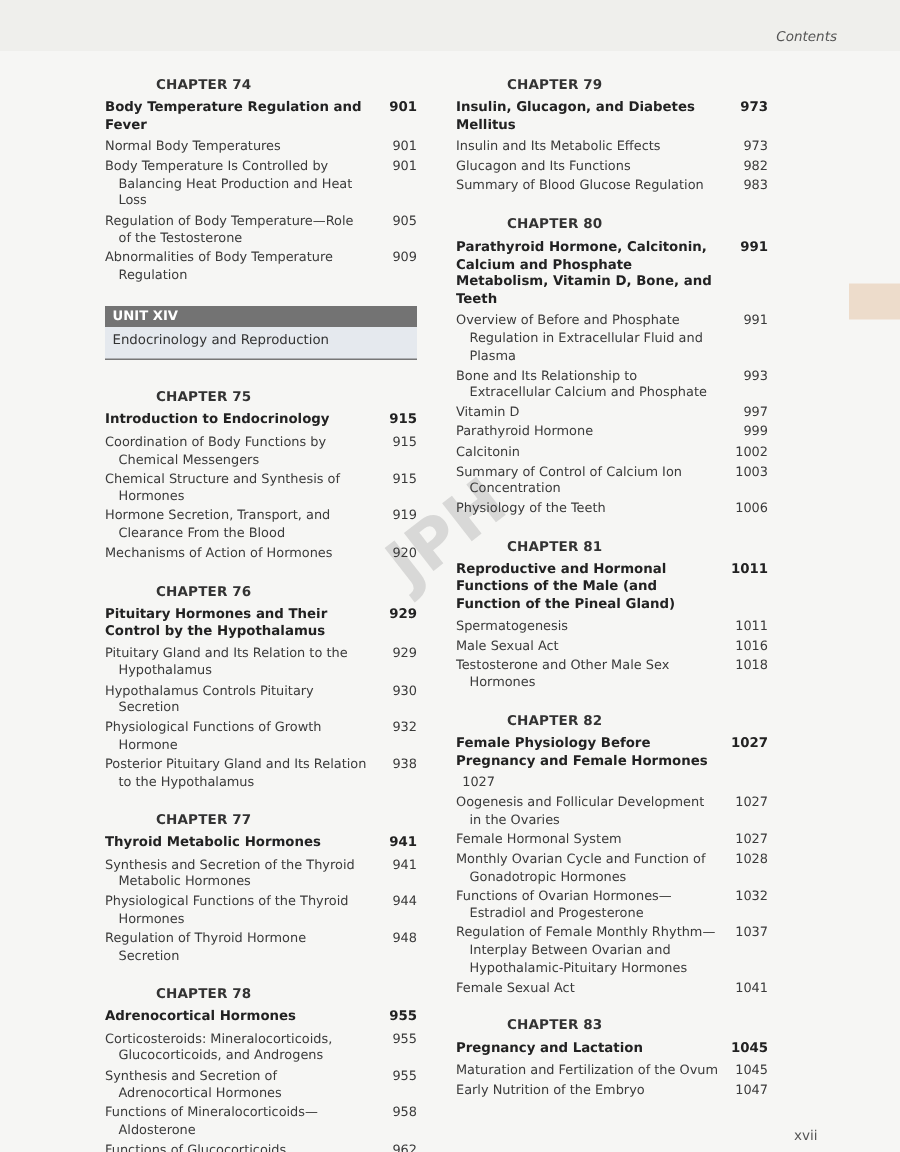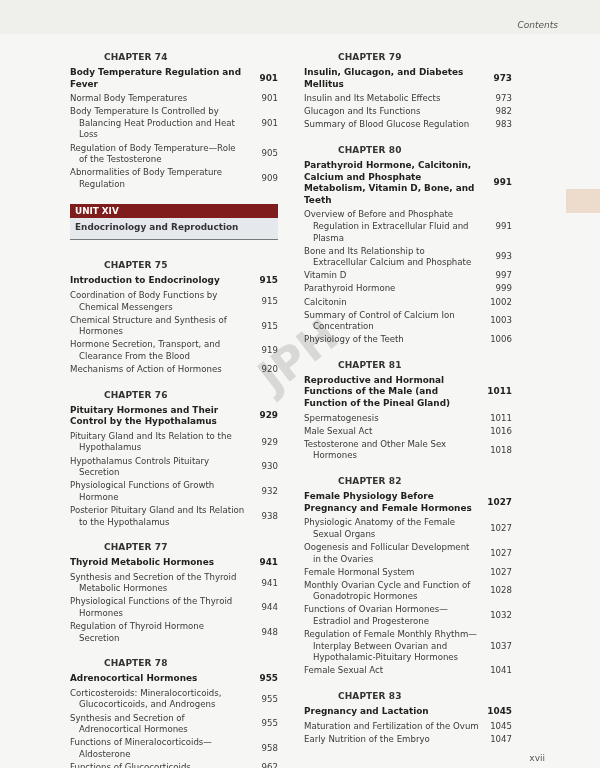--- a/index.html
+++ b/index.html
@@ -7,28 +7,28 @@
     width:600px; height:768px; background:#f6f6f4; position:relative; overflow:hidden;
     font-family:"DejaVu Sans", sans-serif; color:#3a3a3a;
   }
   .topband { position:absolute; left:0; top:0; width:600px; height:34px; background:#efefec; }
   .running-head { position:absolute; right:42px; top:20px; font-size:9px; font-style:italic; color:#555; }
   .col { position:absolute; top:52px; width:208px; }
   .col.left { left:70px; }
   .col.right { left:304px; }
   .chapter { margin-bottom:14px; }
   .chap-label { font-size:9px; font-weight:bold; color:#333; margin-bottom:5px; letter-spacing:0.1px;padding-left:34px; }
-  .row { display:flex; justify-content:space-between; align-items:center; font-size:8.6px; line-height:11.6px; margin-bottom:1.5px; }
+  .row { display:flex; justify-content:space-between; align-items:flex-start; font-size:8.6px; line-height:11.6px; margin-bottom:1.5px; }
   .row .t { flex:1; padding-left:9px; text-indent:-9px; padding-right:6px; }
   .row .p { white-space:nowrap; text-align:right; min-width:26px; }
   .row.title { font-weight:bold; color:#222; font-size:8.9px; margin-bottom:3px; }
   .row.title .t { padding-left:0; text-indent:0; }
   .unit { margin:8px 0 20px 0; }
-  .unit-label { background:#7f1d1d; color:#fff; font-size:8.8px; font-weight:bold; padding:2px 5px; }
-  .unit-name { background:#e5e9ee; color:#333; font-size:8.9px; font-weight:bold; padding:4px 5px 7px 5px; border-bottom:1px solid #777; }
+  .unit-label { background:#737373; color:#fff; font-size:8.8px; font-weight:bold; padding:2px 5px; }
+  .unit-name { background:#e5e9ee; color:#333; font-size:8.9px; font-weight:normal; padding:4px 5px 7px 5px; border-bottom:1px solid #777; }
   .side-tab { position:absolute; left:566px; top:189px; width:34px; height:24px; background:#eddccb; }
   .folio { position:absolute; right:55px; top:753px; font-size:9px; color:#555; }
   .watermark { position:absolute; left:255px; top:330px; font-size:44px; font-weight:bold; color:rgba(160,160,160,0.35); transform:rotate(-38deg); }
 </style>
 </head>
 <body>
 
 <div class="topband"></div>
 <div class="running-head">Contents</div>
 <div class="side-tab"></div>
@@ -226,21 +226,20 @@
         <span class="p">1018</span>
       </div>
     </div>
   <div class="chapter">
       <div class="chap-label">CHAPTER 82</div>
       <div class="row title">
         <span class="t">Female Physiology Before Pregnancy and Female Hormones</span>
         <span class="p">1027</span>
       </div>
       <div class="row">
-        <span class="t">Physiologic Anatomy of the Female Sexual Organs</span>
         <span class="p">1027</span>
       </div>
       <div class="row">
         <span class="t">Oogenesis and Follicular Development in the Ovaries</span>
         <span class="p">1027</span>
       </div>
       <div class="row">
         <span class="t">Female Hormonal System</span>
         <span class="p">1027</span>
       </div>

